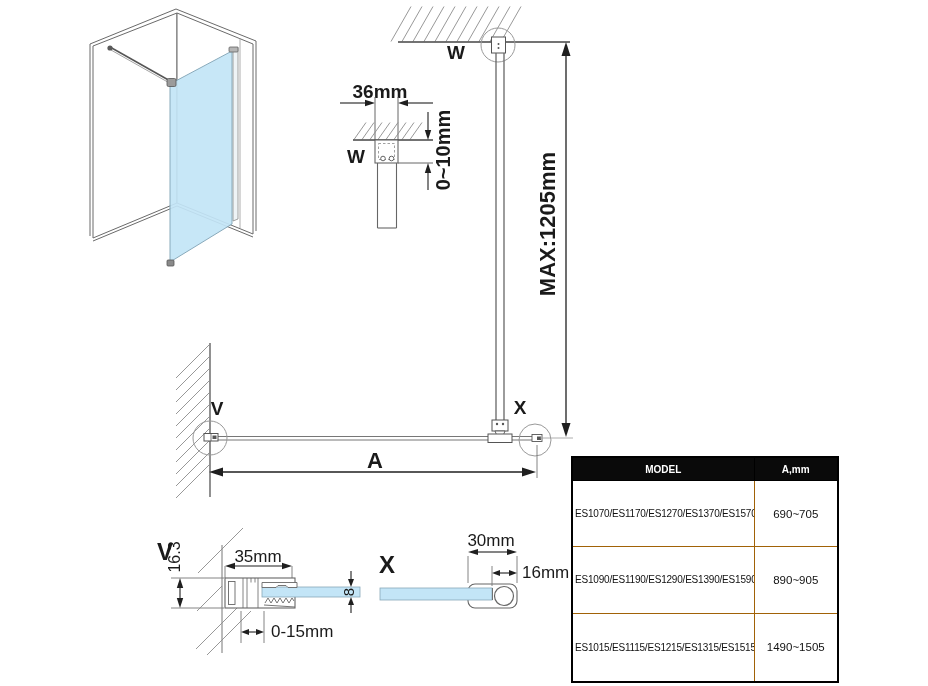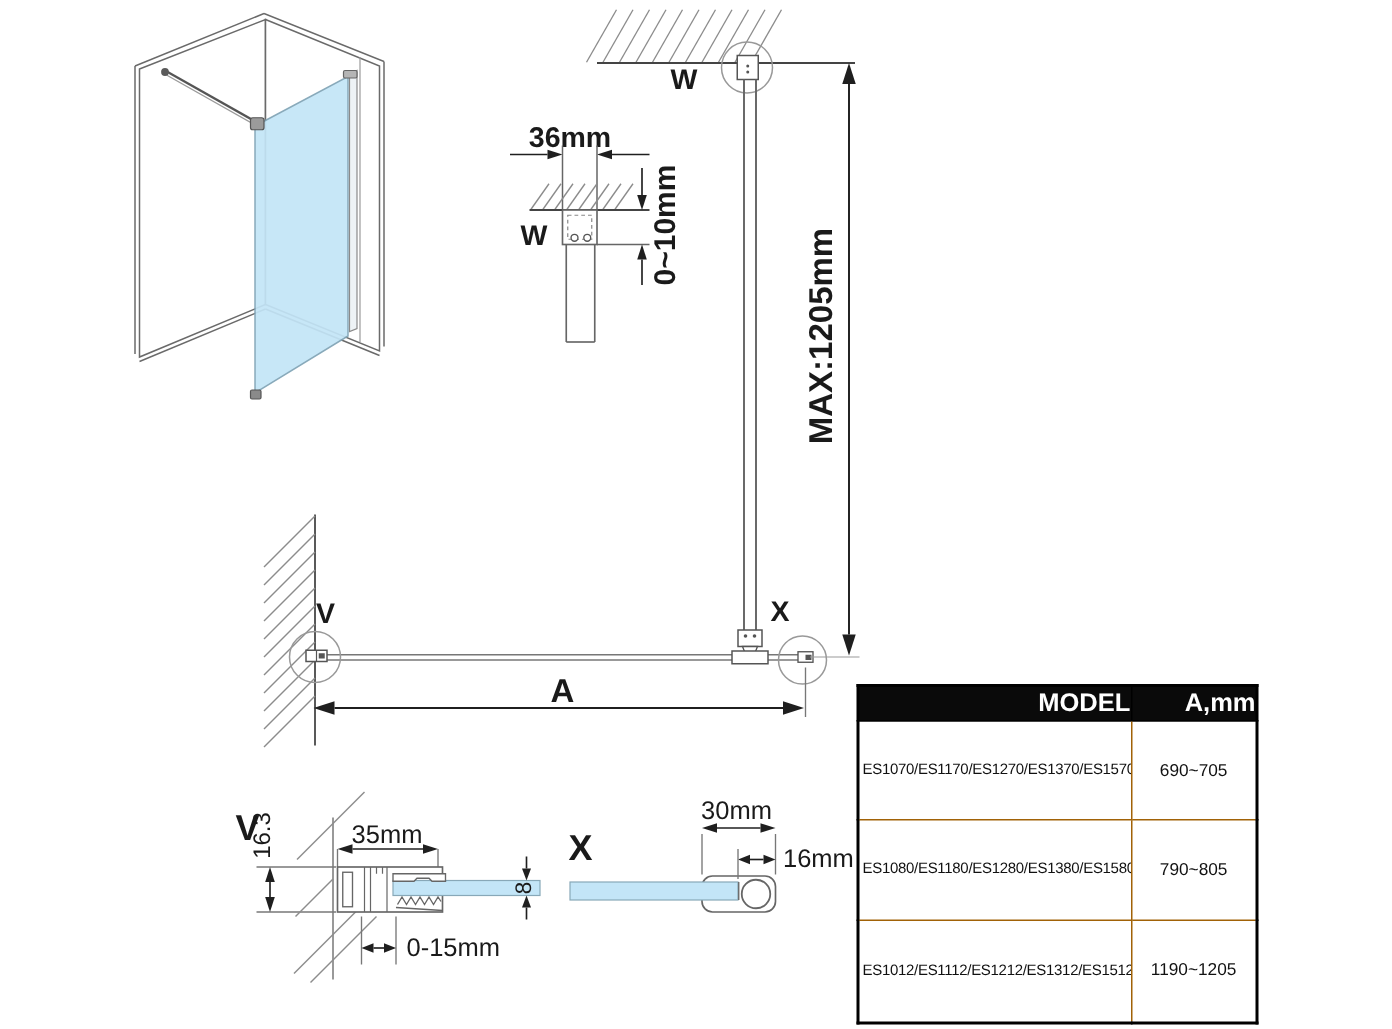--- a/index.html
+++ b/index.html
@@ -2,21 +2,21 @@
 <html><head>
 <meta charset="utf-8">
 <style>
   html,body{margin:0;padding:0;background:#fff;}
   body{width:928px;height:686px;position:relative;font-family:"Liberation Sans",sans-serif;}
   #stage{position:absolute;left:0;top:0;width:928px;height:686px;}
   svg text{font-family:"Liberation Sans",sans-serif;fill:#1a1a1a;}
   .lbl-bold{font-weight:bold;}
   .model-table{position:absolute;left:571px;top:456px;width:266px;height:227px;}
   .model-table table{width:100%;height:100%;border-collapse:collapse;table-layout:fixed;border:2px solid #000;background:#fff;}
-  .model-table th{background:#0a0a0a;color:#fff;font-weight:bold;font-size:17px;height:22px;border:1px solid #000;padding:0;text-align:right;}
+  .model-table th{background:#0a0a0a;color:#fff;font-weight:bold;font-size:10px;height:22px;border:1px solid #000;padding:0;text-align:center;}
   .model-table td{border:1px solid #a16207;padding:0 2px;text-align:center;color:#111;white-space:nowrap;overflow:hidden;}
   .model-table td.mcell{font-size:10px;letter-spacing:-0.2px;}
   .model-table td.acell{font-size:11.5px;}
   .model-table col.c1{width:182px;}
   .model-table col.c2{width:84px;}
 </style>
 </head>
 <body>
 
 <div id="stage">
@@ -226,23 +226,23 @@
         <th>MODEL</th>
         <th>A,mm</th>
       </tr>
     </thead>
     <tbody>
       <tr>
             <td class="mcell">ES1070/ES1170/ES1270/ES1370/ES1570</td>
             <td class="acell">690~705</td>
           </tr>
       <tr>
-            <td class="mcell">ES1080/ES1180/ES1280/ES1380/ES1580</td>
-            <td class="acell">790~805</td>
+            <td class="mcell">ES1090/ES1190/ES1290/ES1390/ES1590</td>
+            <td class="acell">890~905</td>
           </tr>
       <tr>
-            <td class="mcell">ES1012/ES1112/ES1212/ES1312/ES1512</td>
-            <td class="acell">1190~1205</td>
+            <td class="mcell">ES1015/ES1115/ES1215/ES1315/ES1515</td>
+            <td class="acell">1490~1505</td>
           </tr>
     </tbody>
   </table>
 </div>
 </div>
 
 </body></html>

